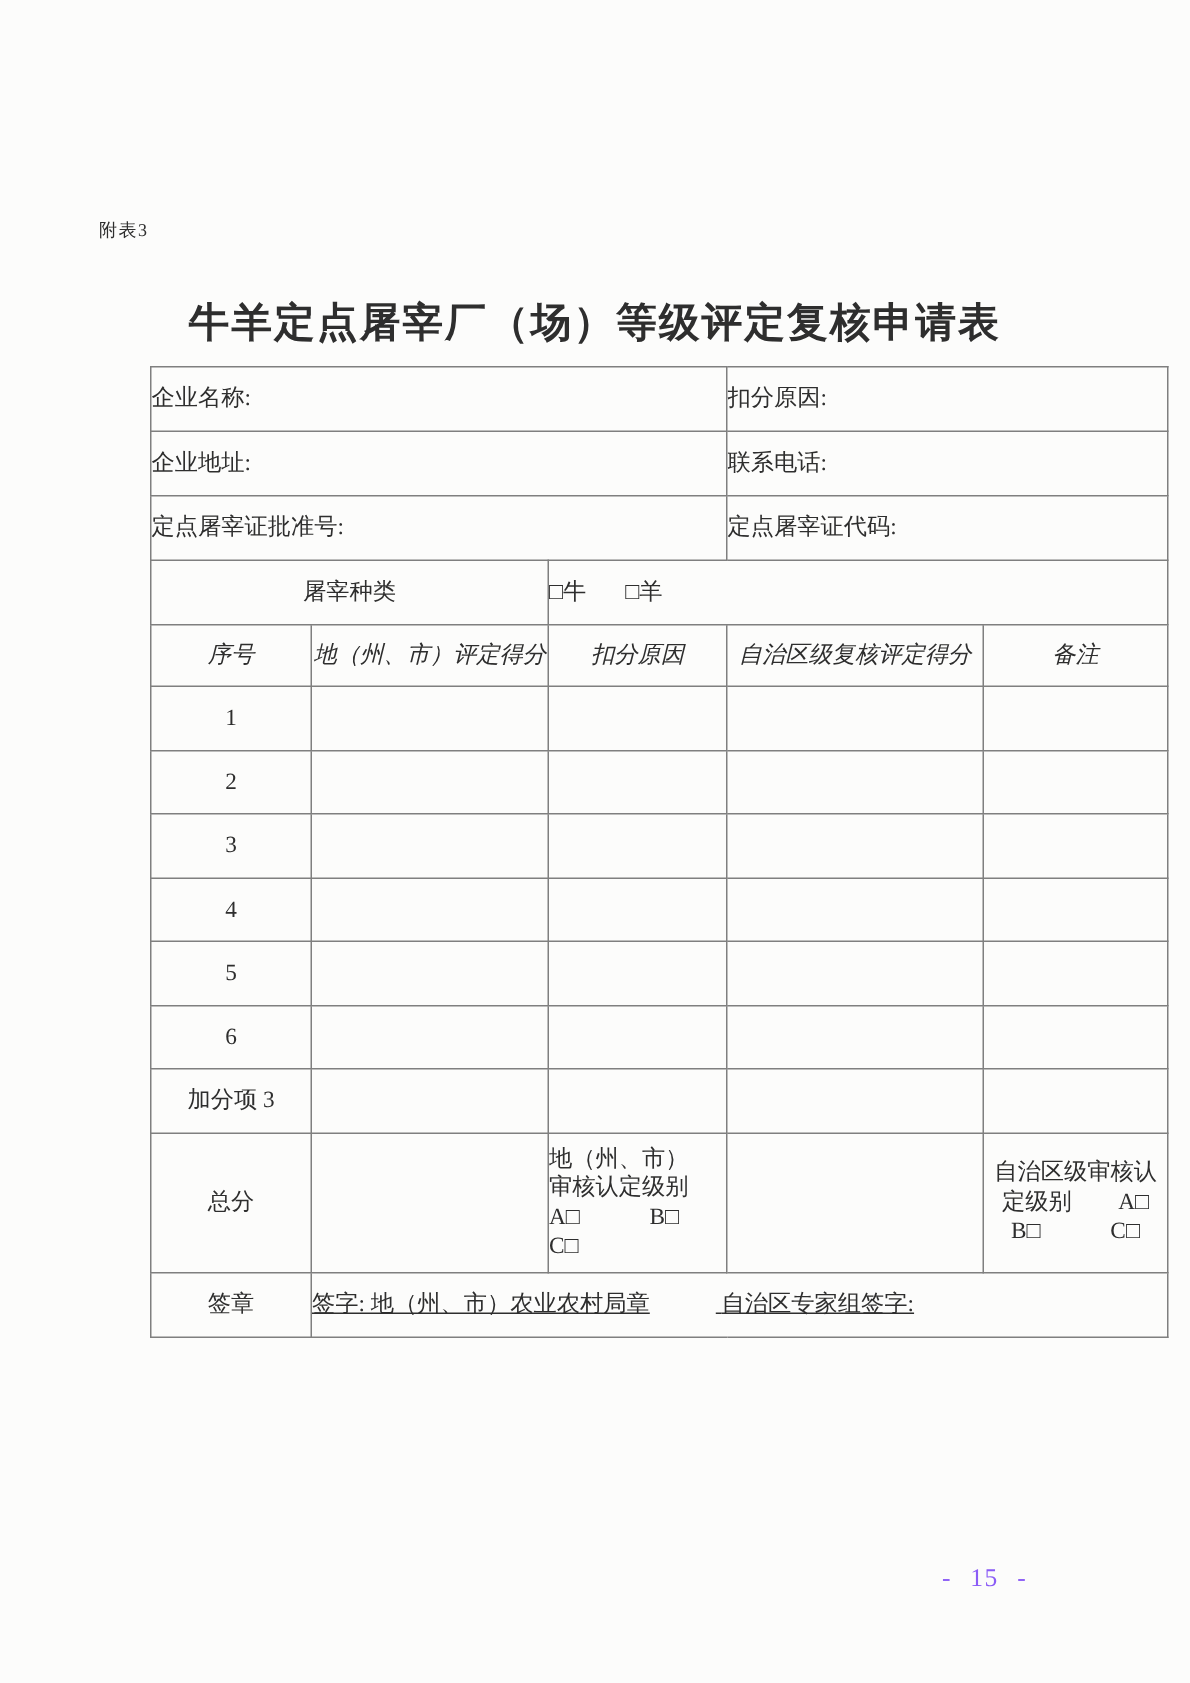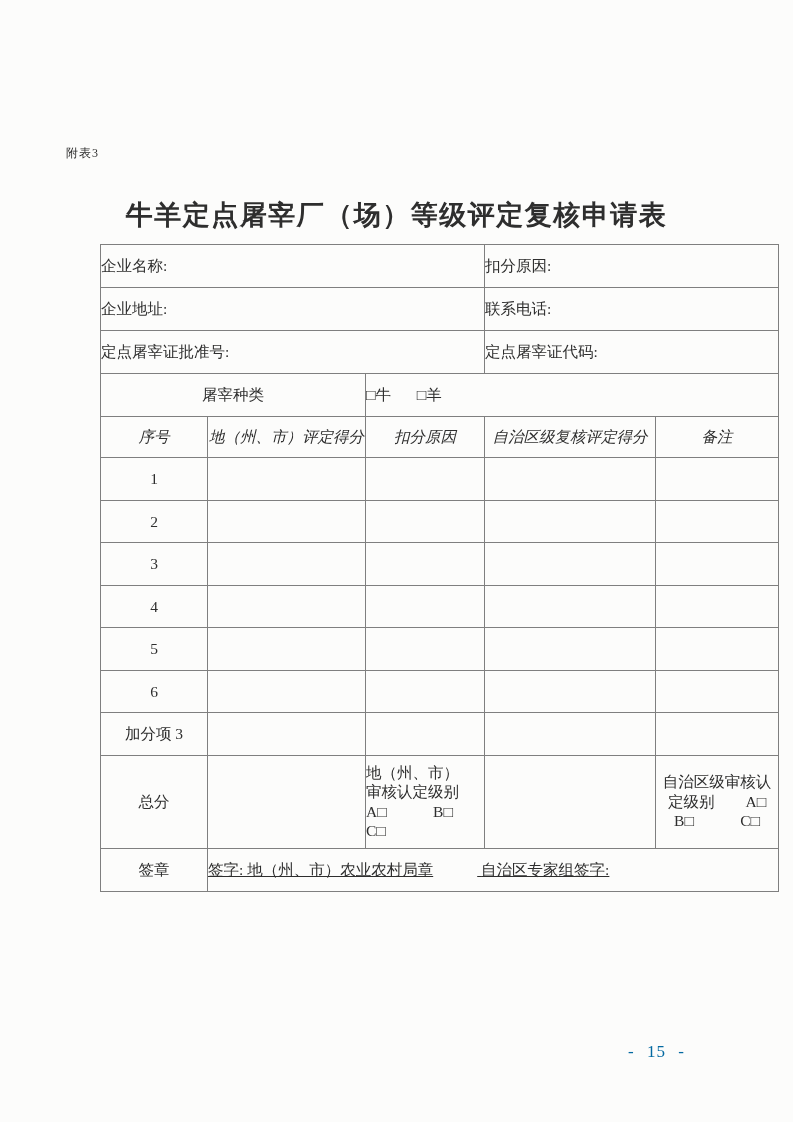--- a/index.html
+++ b/index.html
@@ -37,21 +37,21 @@
   td.opt{padding-left:26px;text-align:left;}
   td.opt .opt-item{margin-right:22px;}
   td.hdr{text-align:center;font-size:15px;}
   td.lab{text-align:center;font-size:15.5px;}
   td.grade-local{padding:5px 6px 4px 8px;text-align:left;font-size:15px;line-height:22px;vertical-align:middle;}
   td.grade-region{padding:4px 4px;text-align:center;font-size:15px;line-height:22px;vertical-align:middle;}
   td.sign{padding-left:9px;text-align:left;font-size:15.5px;text-decoration:underline;}
   td.sign .sign-left{margin-right:44px;}
   .page-number{
     position:absolute;left:628px;top:1042px;
-    font-size:17px;color:#0369a1;word-spacing:7px;letter-spacing:1px;
+    font-size:17px;color:#8b5cf6;word-spacing:7px;letter-spacing:1px;
   }
 </style>
 </head>
 <body>
 
 <div class="appendix">附表3</div>
 <div class="doc-title">牛羊定点屠宰厂（场）等级评定复核申请表</div>
 
 <table class="form">
   <colgroup>

